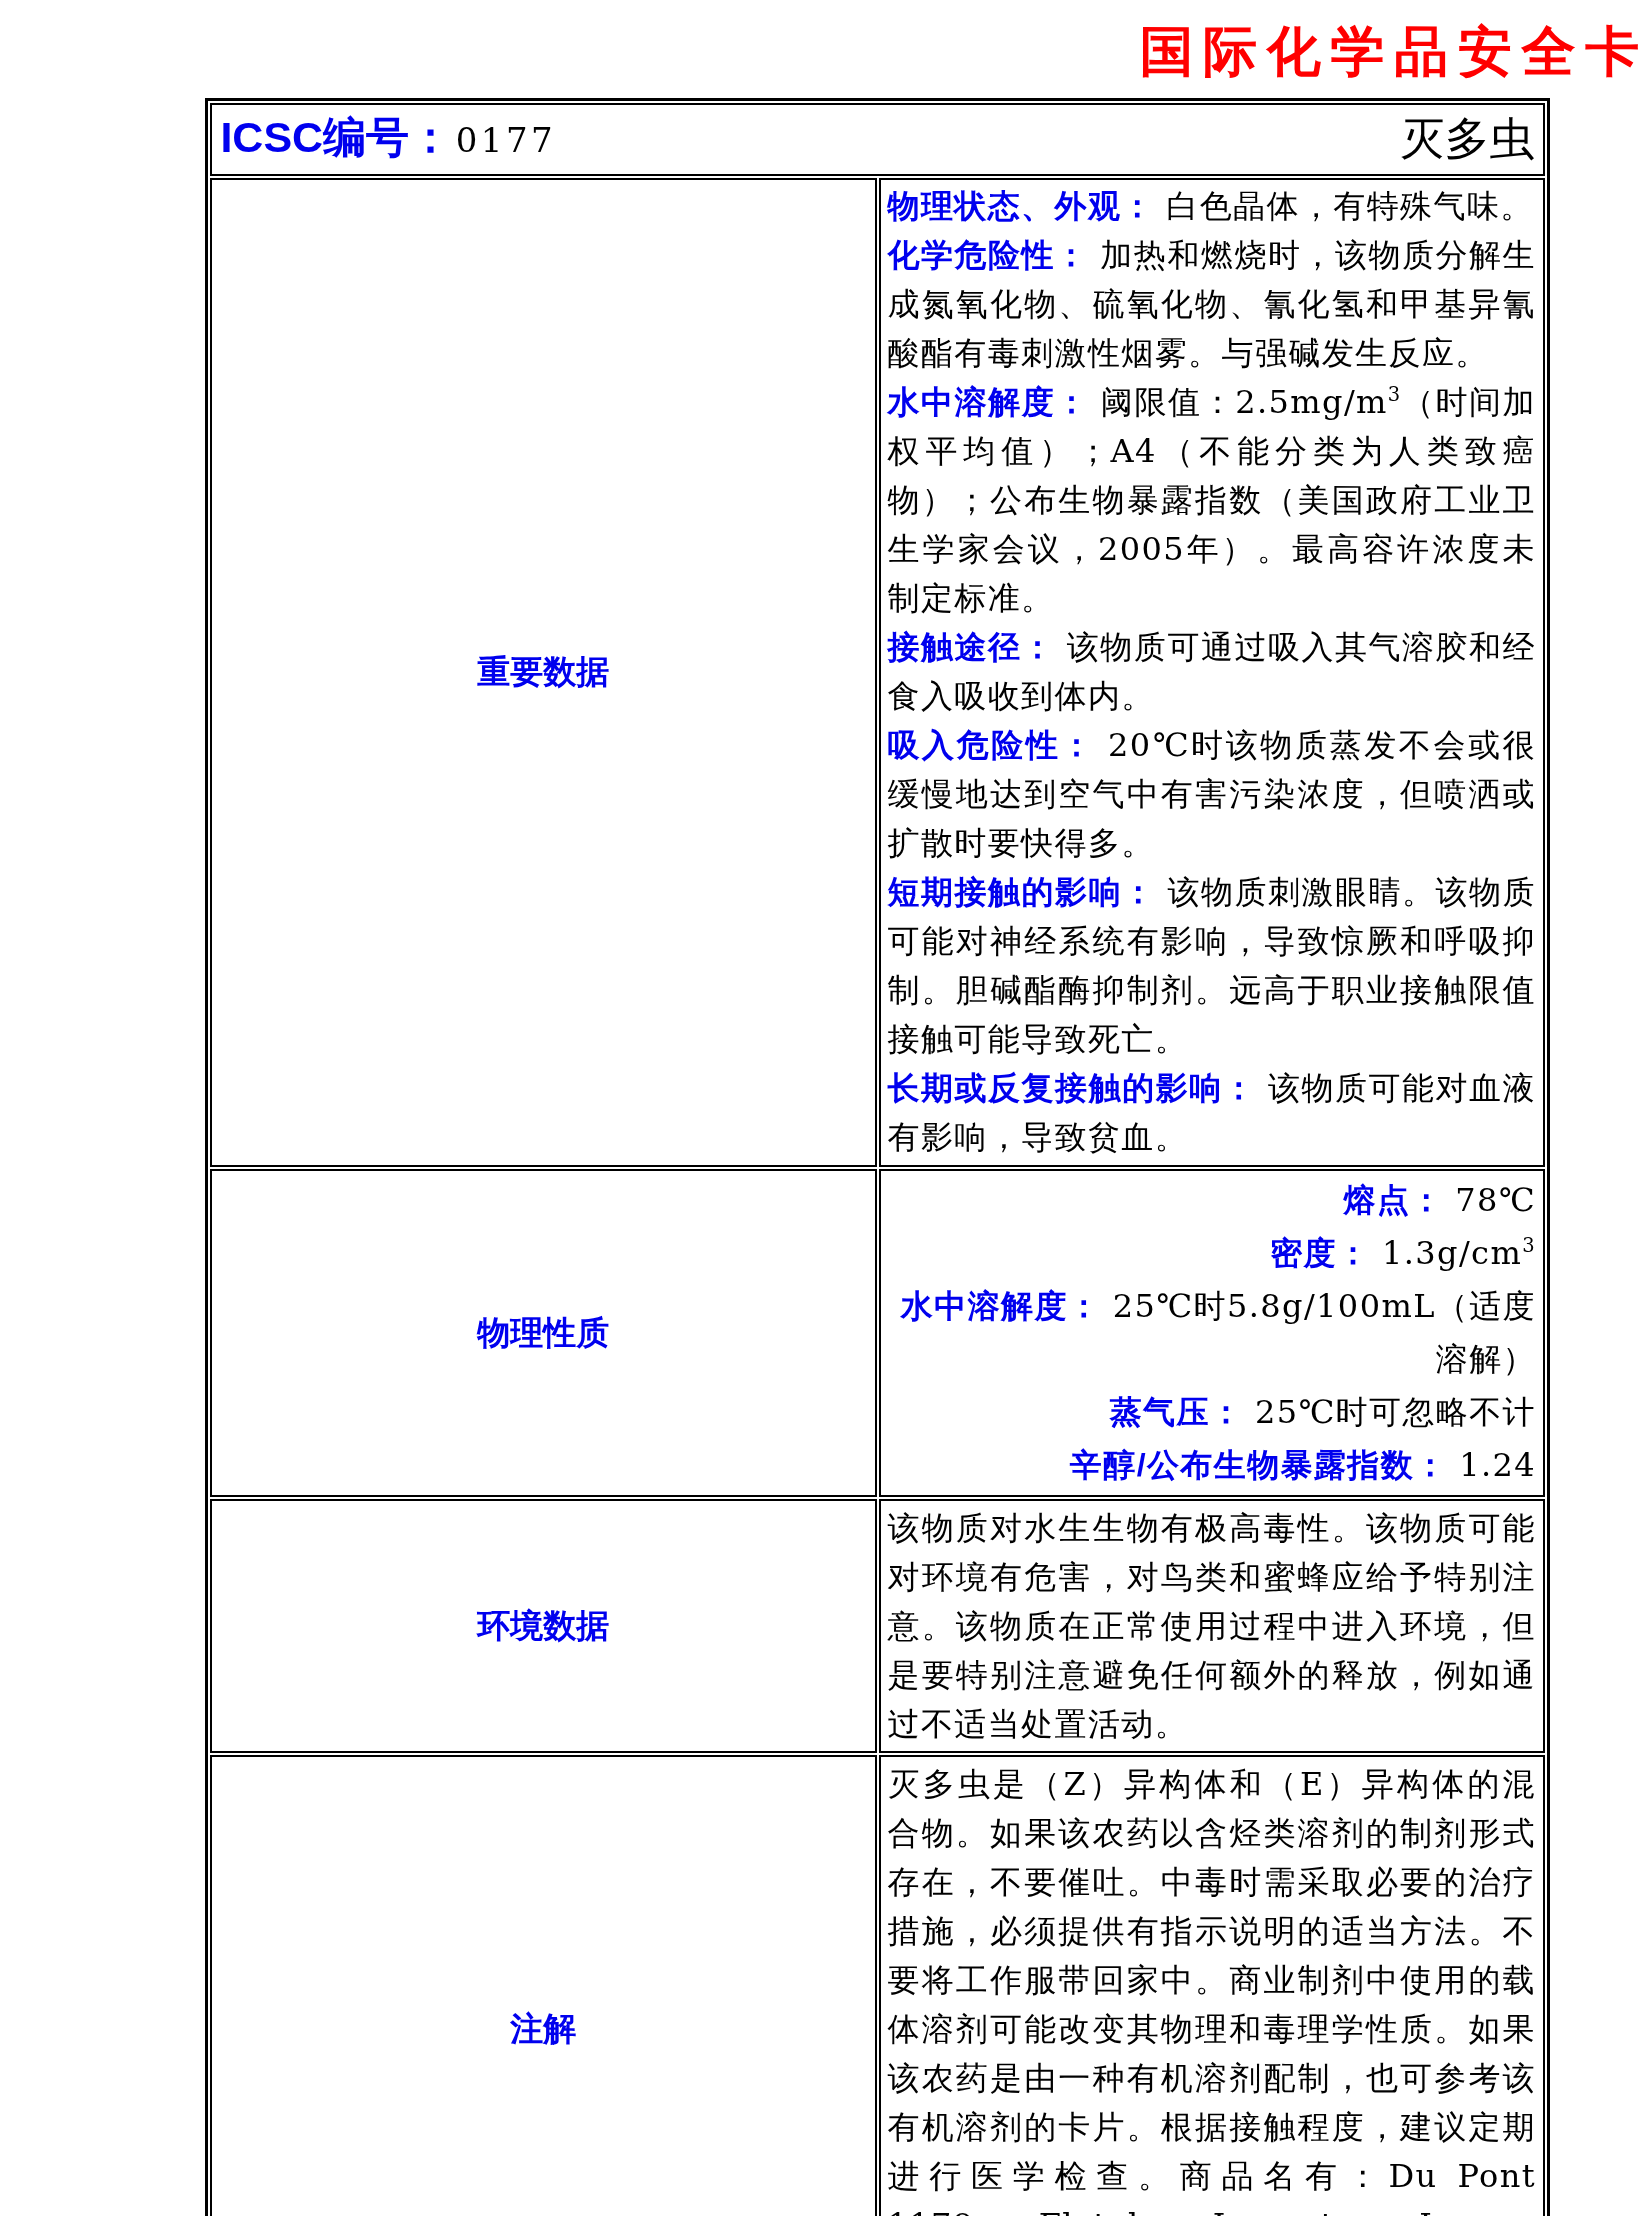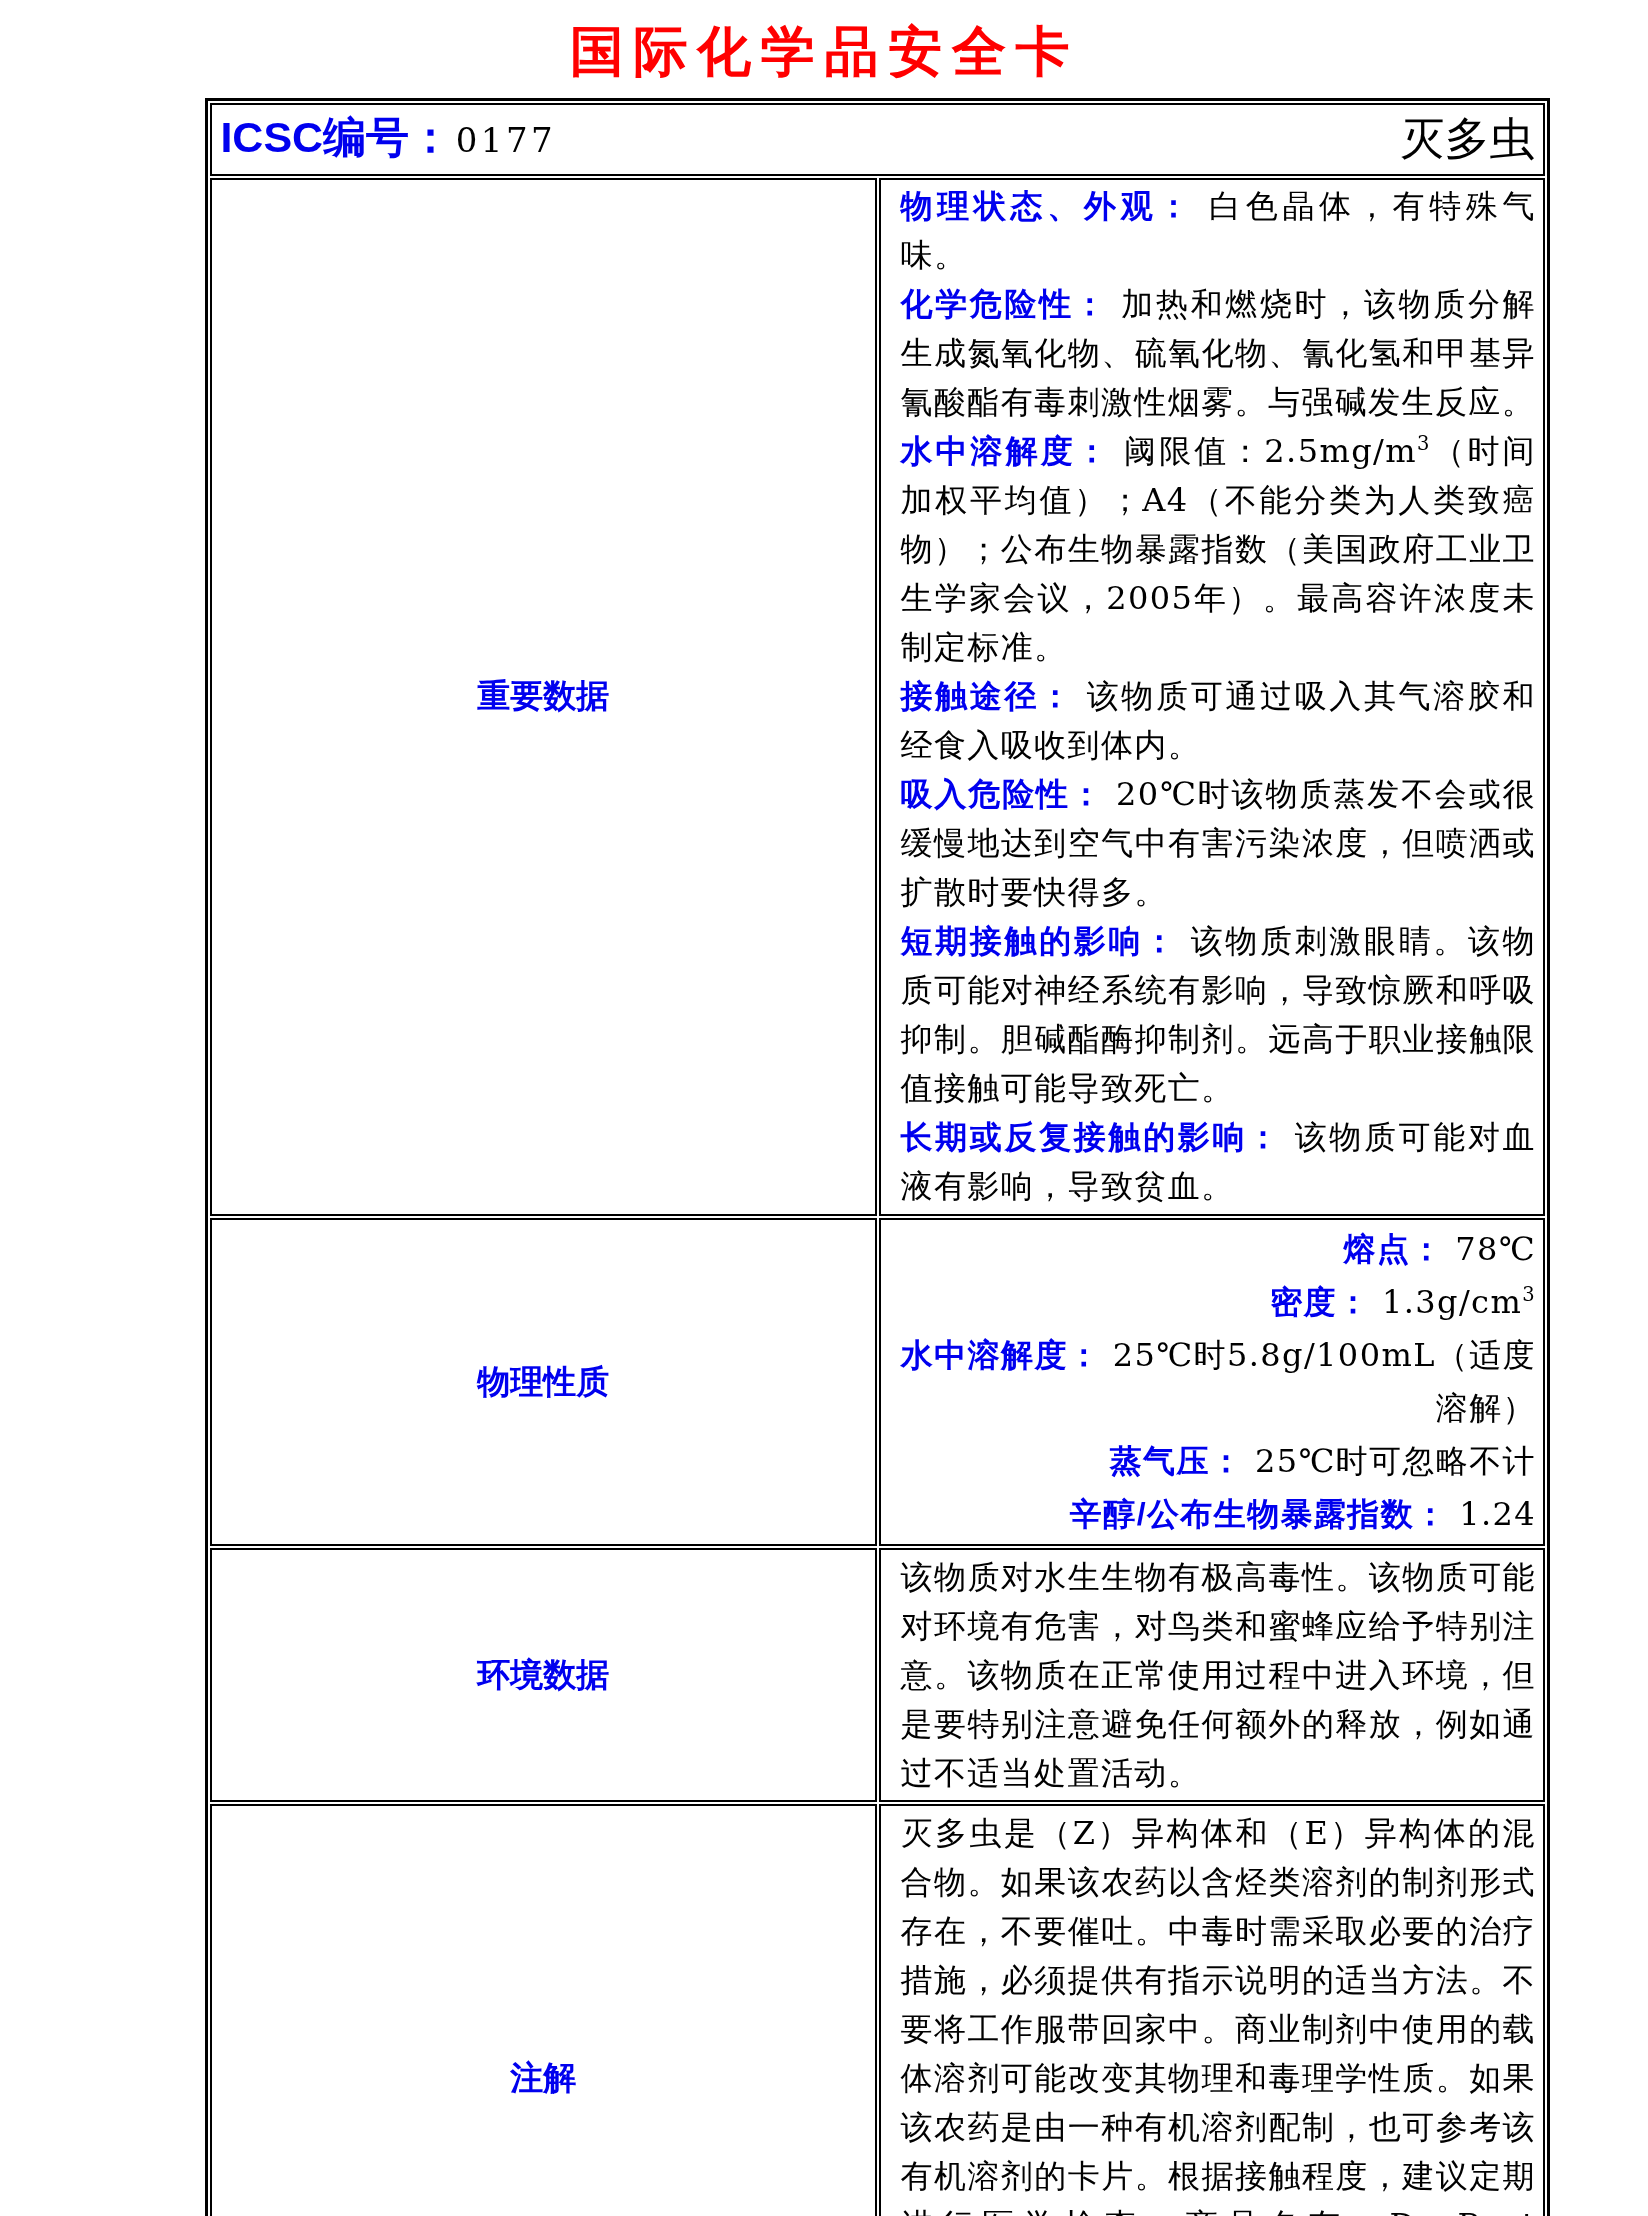--- a/index.html
+++ b/index.html
@@ -7,21 +7,21 @@
     margin: 0; padding: 0;
     background: #ffffff;
     width: 1649px; height: 2216px;
     font-family: "DejaVu Serif", serif;
     color: #000;
   }
   .page { position: relative; width: 1649px; height: 2216px; overflow: hidden; }
 
   .page-title {
     margin: 15.3px auto 11px auto;
-    text-align: center;
+    text-align: right;
     font-family: "Liberation Sans", sans-serif;
     font-weight: bold;
     font-size: 54px;
     letter-spacing: 9.7px;
     color: #ff0000;
     height: 72px;
     line-height: 72px;
   }
 
   table.card {
@@ -54,21 +54,20 @@
     font-size: 33px;
     padding: 2.8px 1.4px;
   }
 
   
   td.content {
     font-size: 32px;
     line-height: 49px;
     letter-spacing: 1.4px;
     text-align: justify;
-    padding-left: 20px;
   }
   .flabel {
     font-family: "Liberation Sans", sans-serif;
     font-weight: bold;
     color: #0000ee;
   }
   sup { font-size: 19.5px; line-height: 0; vertical-align: super; }
 
   td.content-imp  { height: 625px; }
   td.content-phys { height: 266px; }

